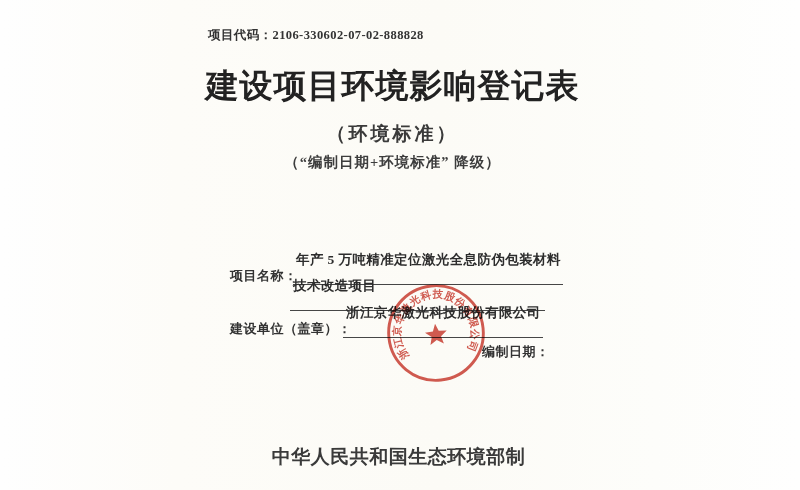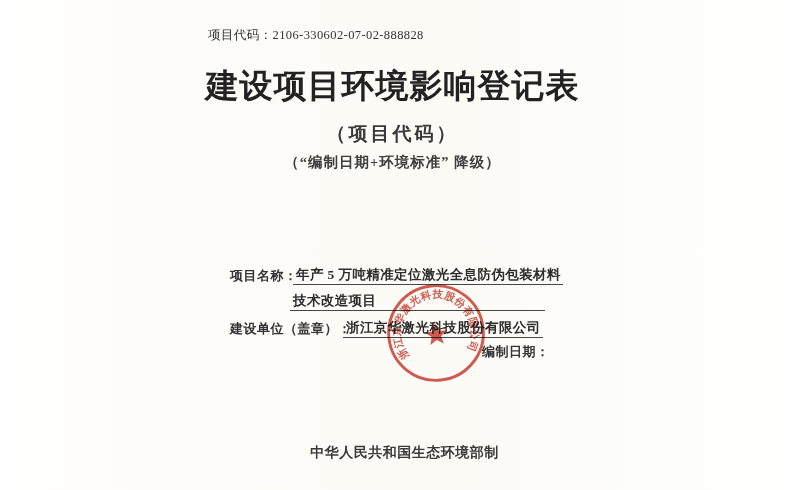--- a/index.html
+++ b/index.html
@@ -8,21 +8,21 @@
     background:#ffffff;
     font-family:"Liberation Serif", serif;
   }
   .sheet{
     position:relative;width:800px;height:490px;
     background:linear-gradient(90deg,#fefefe 0%,#fdfcf8 22%,#fcfbf6 55%,#fdfdfa 82%,#fefefe 100%);
     color:#2e2e2e;
   }
   .code-line{
     position:absolute;left:208px;top:27px;
-    font-size:12.5px;font-weight:normal;letter-spacing:.4px;color:#333;
+    font-size:12.5px;font-weight:bold;letter-spacing:.4px;color:#333;
     font-family:"Liberation Serif", serif;
   }
   .center-col{
     position:absolute;left:150px;top:0;width:485px;height:490px;
     text-align:center;pointer-events:none;
   }
   .main-title{
     position:absolute;left:0;top:64px;width:100%;
     font-family:"Liberation Sans","DejaVu Sans",sans-serif;
     font-size:33px;font-weight:600;letter-spacing:1px;color:#222;
@@ -44,27 +44,27 @@
     font-family:"Liberation Serif", serif;
     font-weight:bold;color:#333;
   }
   .row-1{top:264px;} .row-2{top:290px;} .row-3{top:317px;} .row-4{top:340px;justify-content:flex-end;}
   .f-label{font-size:13px;letter-spacing:.5px;white-space:nowrap;flex:0 0 auto;}
   .lbl-w1{width:63px;} .lbl-w3{width:113px;}
   .spacer{flex:0 0 60px;}
   .f-value{
     flex:1 1 auto;border-bottom:1.5px solid #464646;
     font-size:13.5px;letter-spacing:.4px;color:#2d2d2d;
-    padding:0 2px 0 3px;white-space:nowrap;line-height:19px;
+    padding:0 2px 15px 3px;white-space:nowrap;line-height:19px;
   }
   .f-value.centered{text-align:center;letter-spacing:1px;}
   .short-tail{margin-right:12px;}
   .footer-line{
-    position:absolute;left:12px;top:444px;width:100%;
-    font-size:14px;font-weight:bold;letter-spacing:.5px;color:#3a3a3a;
+    position:absolute;left:6px;top:444px;width:100%;
+    font-size:19px;font-weight:bold;letter-spacing:.5px;color:#3a3a3a;
     font-family:"Liberation Serif", serif;
     text-align:center;
   }
   .stamp{
     position:absolute;left:384px;top:281px;width:104px;height:104px;
     opacity:.82;mix-blend-mode:multiply;
     transform:rotate(-6deg);
   }
   .stamp svg{width:100%;height:100%;}
 </style>
@@ -72,21 +72,21 @@
 <body>
 
 <div class="sheet">
 
   <div class="code-line">
     <span>项目代码：</span><span>2106-330602-07-02-888828</span>
   </div>
 
   <div class="center-col">
     <div class="main-title">建设项目环境影响登记表</div>
-    <div class="subtitle1">（项目代码）</div>
+    <div class="subtitle1">（环境标准）</div>
     <div class="subtitle2">（“编制日期+环境标准” 降级）</div>
     <div class="footer-line">中华人民共和国生态环境部制</div>
   </div>
 
   <div class="form-area">
     <div class="form-row row-1">
       <span class="f-label lbl-w1">项目名称：</span>
       <span class="f-value">年产 5 万吨精准定位激光全息防伪包装材料</span>
     </div>
     <div class="form-row row-2">

